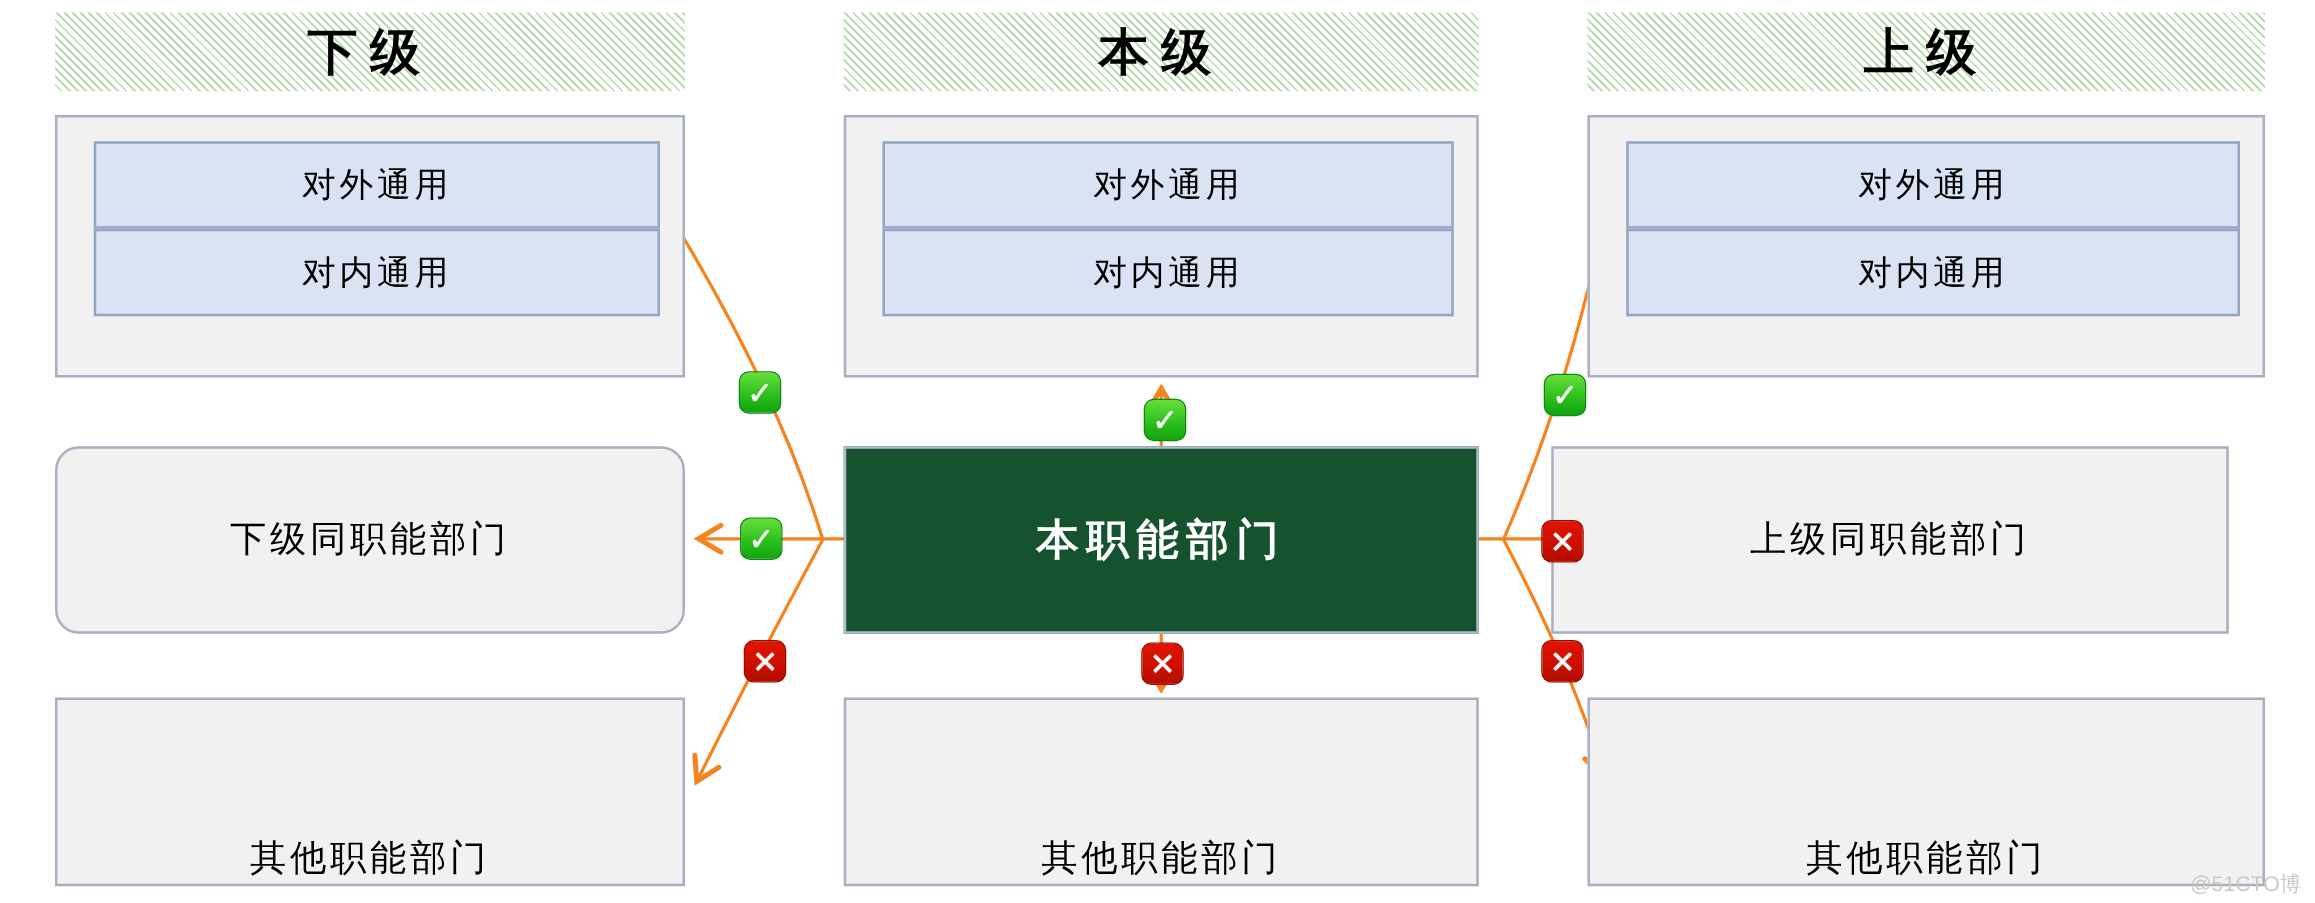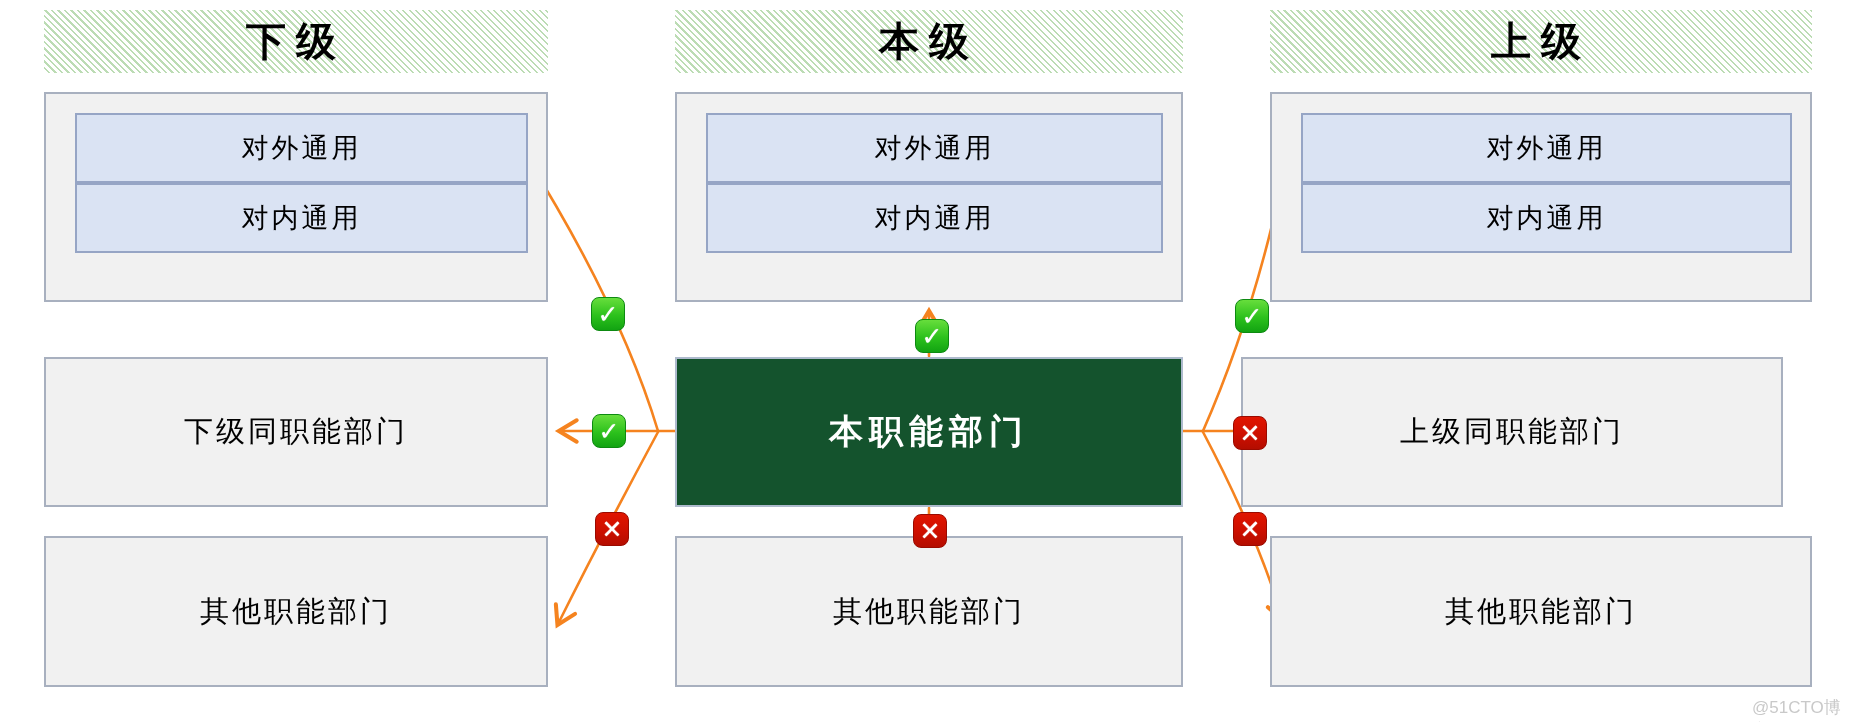--- a/index.html
+++ b/index.html
@@ -22,21 +22,21 @@
     display:flex;align-items:center;justify-content:center;
     font-size:27px;color:#000;letter-spacing:3px;
   }
   .inner + .inner{}
   .bigbox{
     position:absolute;background:#f1f1f1;border:2.5px solid #a8b0bf;box-sizing:border-box;
     display:flex;align-items:center;justify-content:center;
     font-size:29px;color:#000;letter-spacing:3px;
   }
   .row2{top:357px;height:150px;}
-  .row3{top:536px;height:151px;}
+  .row3{top:558px;height:151px;align-items:flex-end;}
   .centerbox{
     position:absolute;left:675px;top:357px;width:508px;height:150px;
     background:#14532d;border:2.5px solid #aebacd;box-sizing:border-box;
     display:flex;align-items:center;justify-content:center;
     font-size:34px;font-weight:bold;color:#ffffff;letter-spacing:6px;
   }
   .arrows{position:absolute;left:0;top:0;}
   .mark{
     position:absolute;width:34px;height:34px;border-radius:8px;box-sizing:border-box;
     display:flex;align-items:center;justify-content:center;
@@ -106,21 +106,21 @@
   </div>
   <div class="container" style="left:1270px;width:542px;">
     <div class="inner">
       <span>对外通用</span>
     </div>
     <div class="inner">
       <span>对内通用</span>
     </div>
   </div>
 
-  <div class="bigbox row2" style="left:44px;width:504px;">
+  <div class="bigbox row2" style="left:44px;width:504px;border-radius:19px;">
     <span>下级同职能部门</span>
   </div>
   <div class="centerbox">
     <span>本职能部门</span>
   </div>
   <div class="bigbox row2" style="left:1241px;width:542px;">
     <span>上级同职能部门</span>
   </div>
 
   <div class="bigbox row3" style="left:44px;width:504px;">

